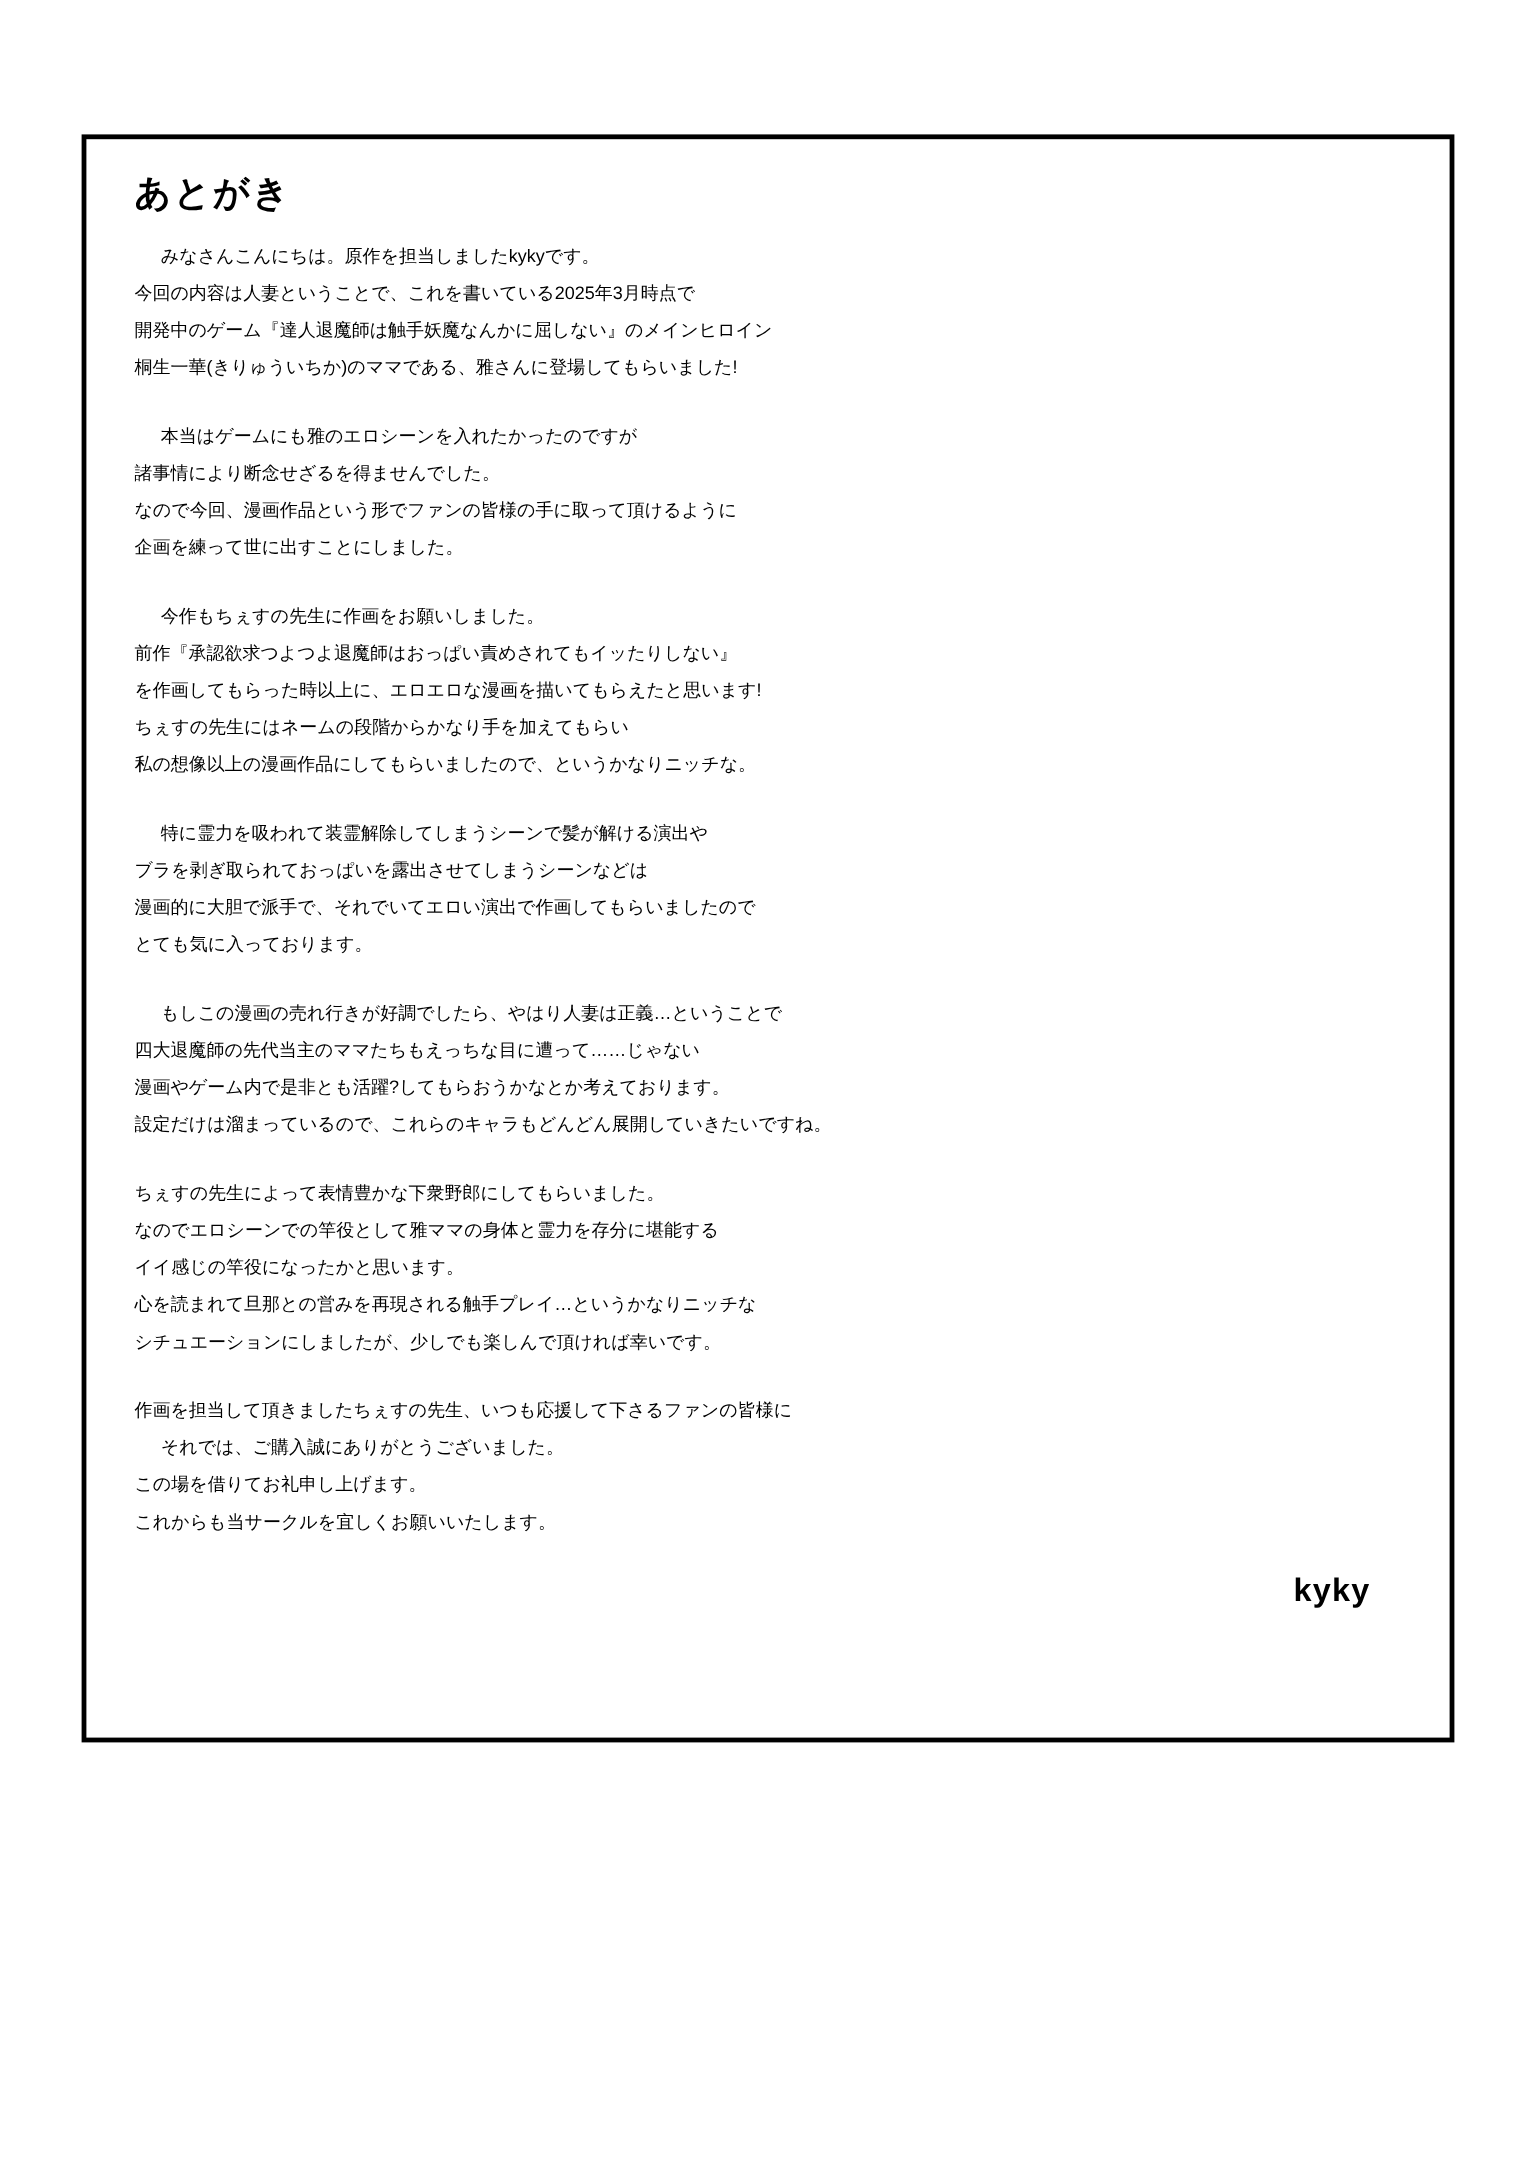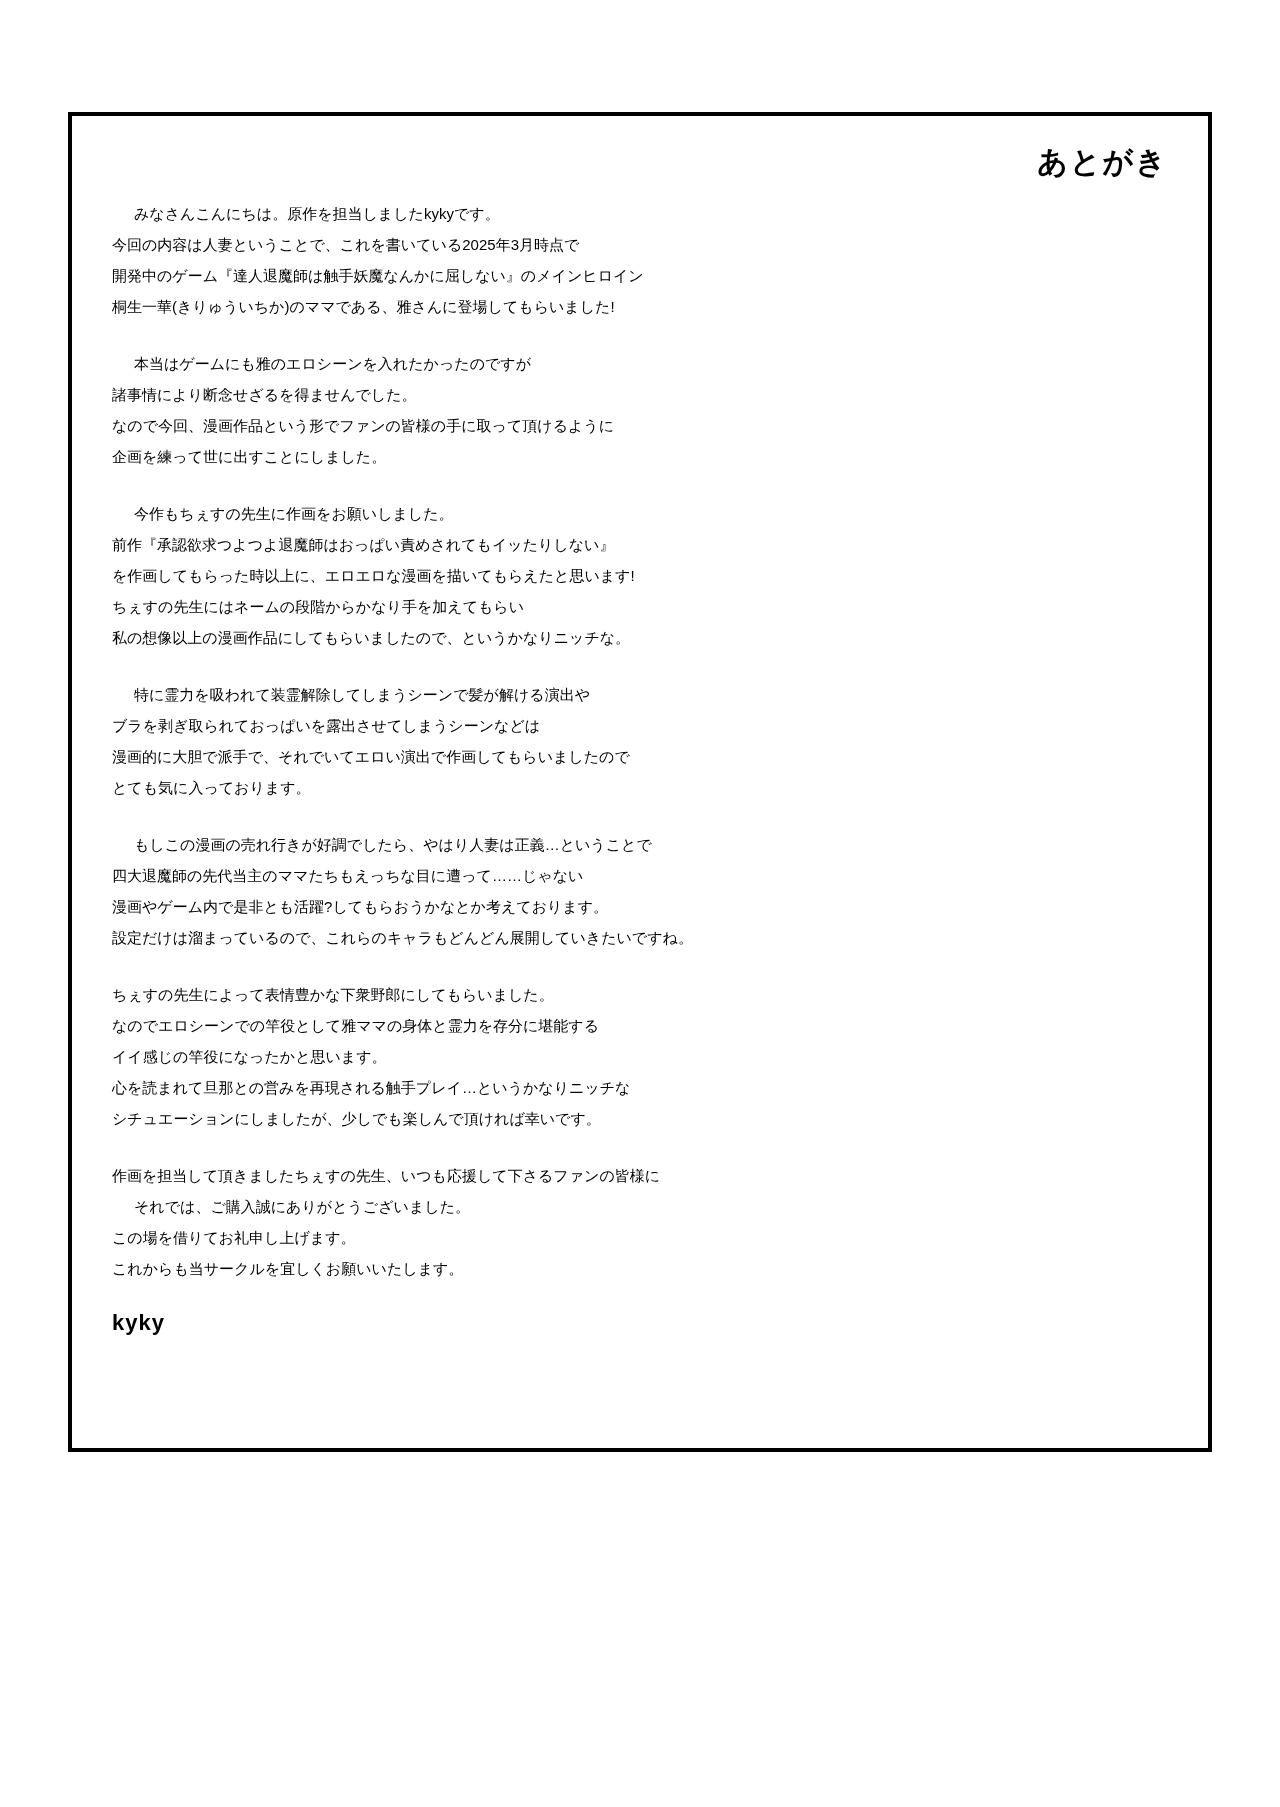--- a/index.html
+++ b/index.html
@@ -29,21 +29,21 @@
     border: 4px solid #000000;
     box-sizing: border-box;
     background: #ffffff;
   }
   .frame-inner {
     padding: 22px 40px 20px 40px;
     box-sizing: border-box;
     height: 100%;
   }
   .doc-title {
-    text-align: right;
+    text-align: left;
     font-size: 30px;
     font-weight: bold;
     letter-spacing: 2px;
     margin: 6px 0 18px 0;
     line-height: 1.2;
   }
   .para {
     margin: 0 0 26px 0;
   }
   .para:last-child {
@@ -52,21 +52,22 @@
   .line {
     font-size: 15px;
     line-height: 31px;
     white-space: pre;
     letter-spacing: 0px;
   }
   .line.indent {
     text-indent: 22px;
   }
   .signature {
-    font-size: 22px;
+    text-align: right;
+    font-size: 27px;
     font-weight: bold;
     margin-top: 6px;
     padding-right: 26px;
     letter-spacing: 1px;
   }
 </style>
 </head>
 <body>
 
 <div class="page">

